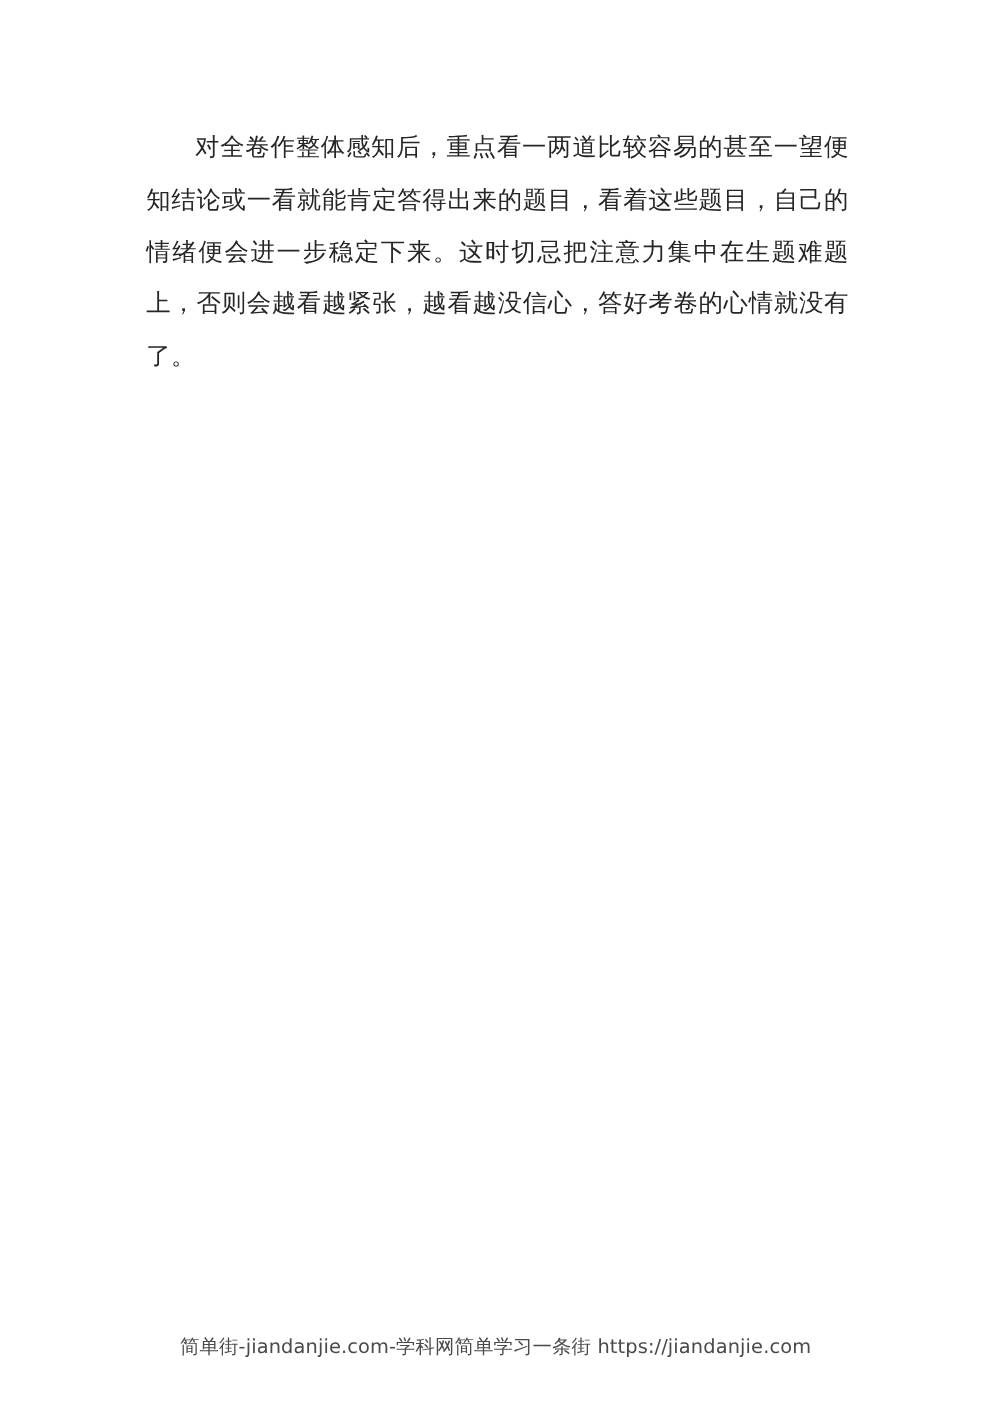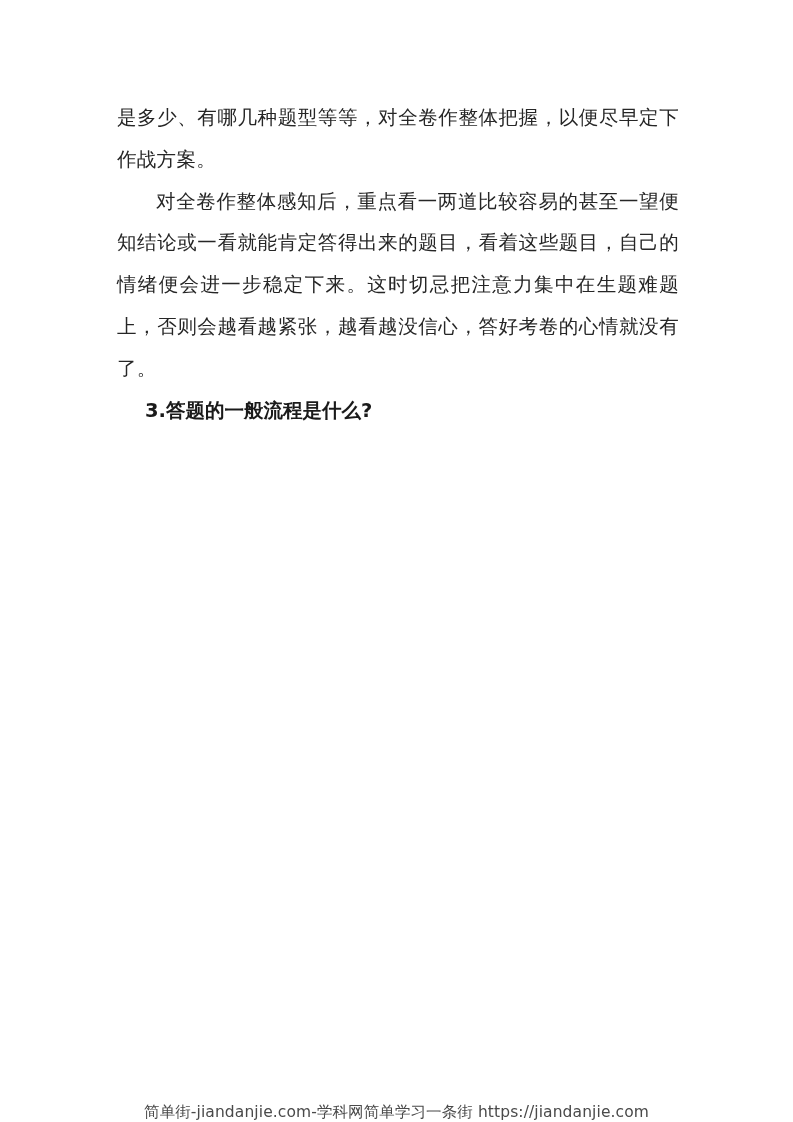--- a/index.html
+++ b/index.html
@@ -43,25 +43,22 @@
     .footer {
       position: absolute;
       left: 0;
       width: 793px;
       top: 1067px;
       text-align: center;
       font-family: "DejaVu Sans", "Liberation Sans", sans-serif;
       font-size: 15.5px;
       color: #4a4a4a;
       letter-spacing: 0.1px;
-      margin-top: 35px;
     }
   </style>
 </head>
 <body>
 
 <div class="page">
-  <p class="para">是多少、有哪几种题型等等，对全卷作整体把握，以便尽早定下作战方案。</p>
   <p class="para indent">对全卷作整体感知后，重点看一两道比较容易的甚至一望便知结论或一看就能肯定答得出来的题目，看着这些题目，自己的情绪便会进一步稳定下来。这时切忌把注意力集中在生题难题上，否则会越看越紧张，越看越没信心，答好考卷的心情就没有了。</p>
-  <h3 class="heading">3.答题的一般流程是什么?</h3>
 </div>
 
 <div class="footer">简单街-jiandanjie.com-学科网简单学习一条街 https://jiandanjie.com</div>
 
 </body></html>

